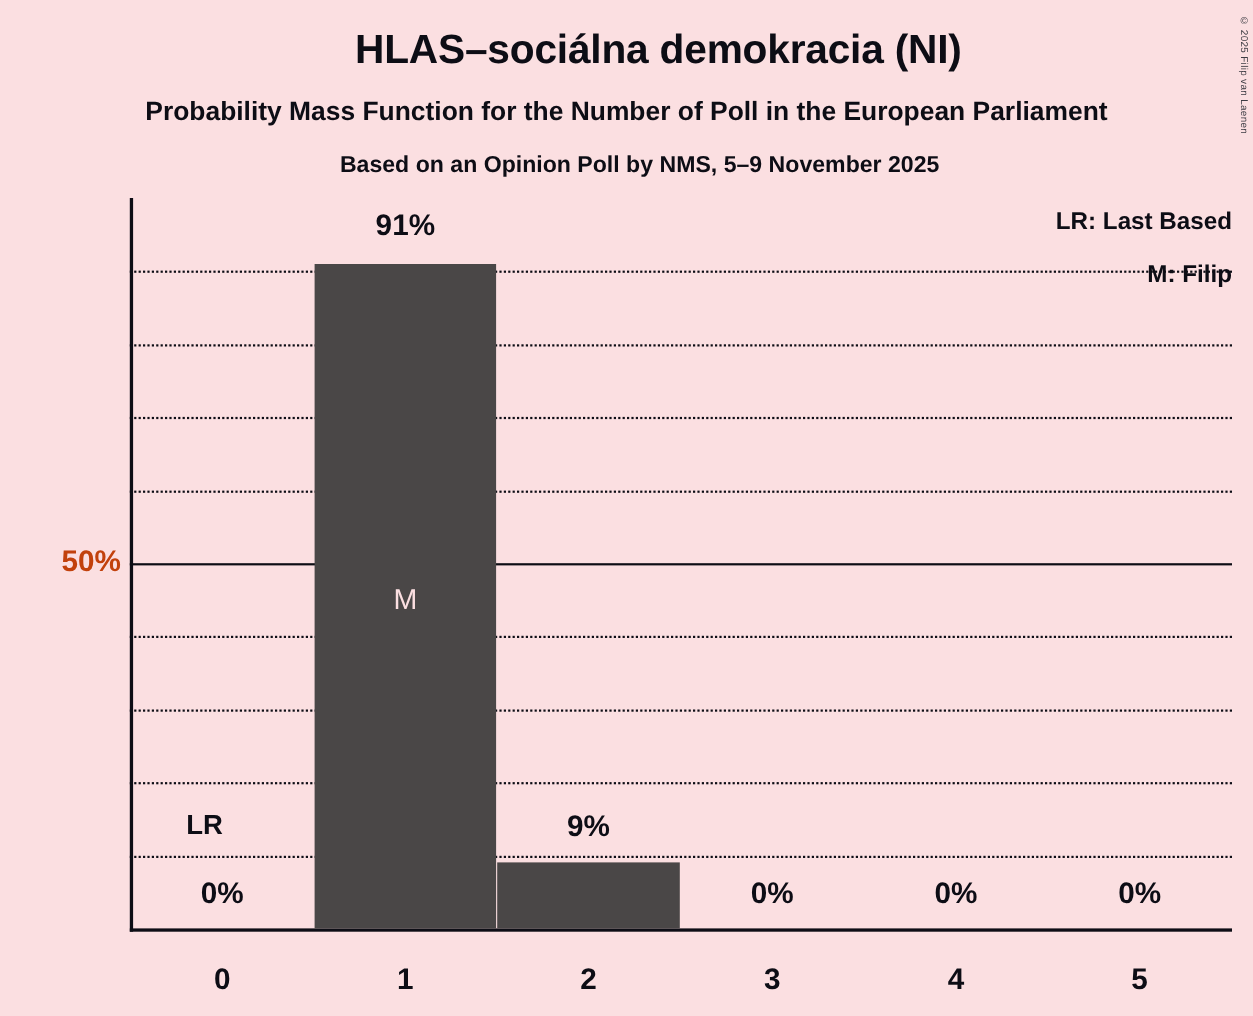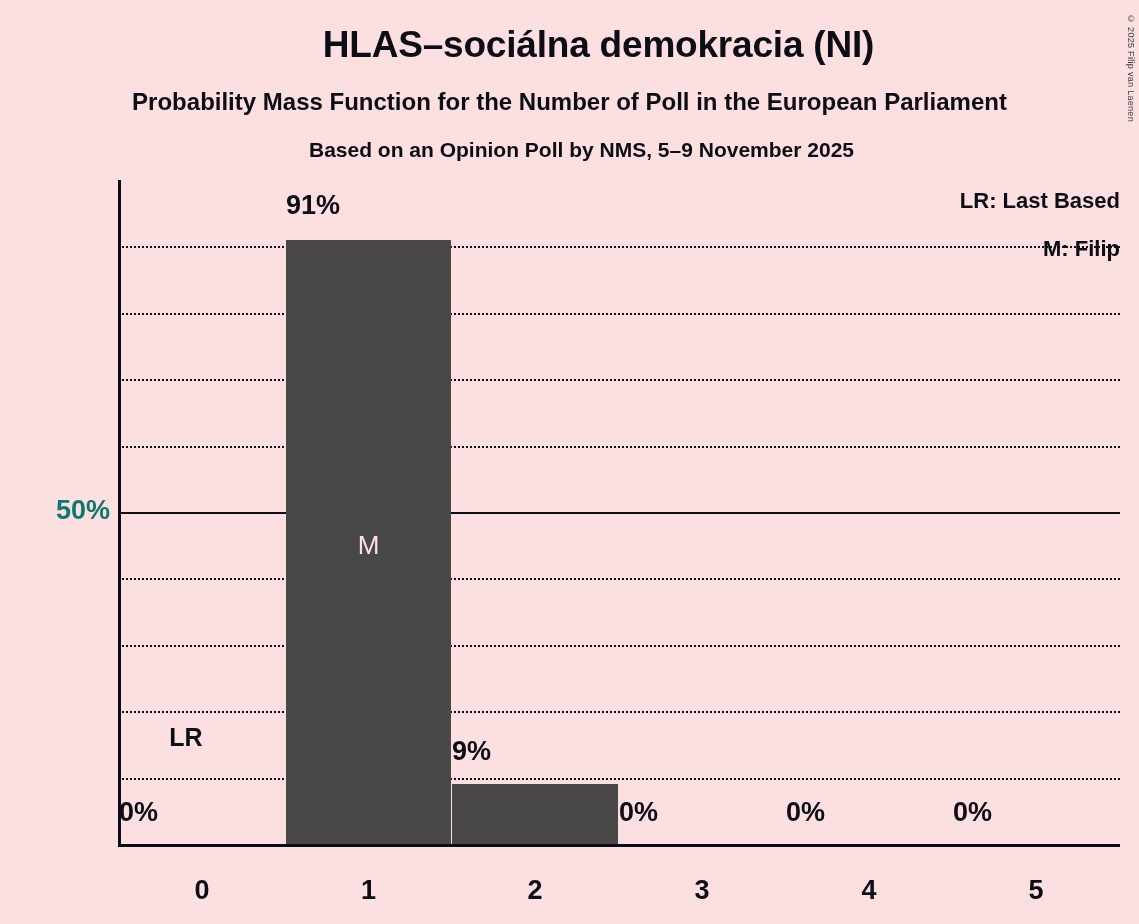--- a/index.html
+++ b/index.html
@@ -91,20 +91,21 @@
   .gridline.solid {
     border-top: 2px solid #0d0d15;
   }
   .bar {
     position: absolute;
     bottom: 3px;
     background: #4a4747;
   }
   .bar-label-pct {
     position: absolute;
+    text-align: center;
     font-size: 27px;
     font-weight: bold;
     color: #0d0d15;
   }
   .bar-marker {
     position: absolute;
     text-align: center;
     font-size: 26px;
     color: #fbdfe1;
   }
@@ -113,21 +114,21 @@
     text-align: center;
     font-size: 25px;
     font-weight: bold;
     color: #0d0d15;
   }
   .ylabel {
     position: absolute;
     font-size: 27px;
     font-weight: bold;
     text-align: right;
-    color: #0f766e;
+    color: #c2410c;
   }
   .xtick {
     position: absolute;
     text-align: center;
     font-size: 27px;
     font-weight: bold;
     color: #0d0d15;
   }
   .legend {
     position: absolute;
@@ -175,21 +176,21 @@
 
     <div class="bar-label-pct" style="left: 1px; width: 166px; top: 617px;">0%</div>
     <div class="bar-label-pct" style="left: 168px; width: 165px; top: 10px;">91%</div>
     <div class="bar-label-pct" style="left: 334px; width: 166px; top: 556px;">9%</div>
     <div class="bar-label-pct" style="left: 501px; width: 166px; top: 617px;">0%</div>
     <div class="bar-label-pct" style="left: 668px; width: 166px; top: 617px;">0%</div>
     <div class="bar-label-pct" style="left: 835px; width: 166px; top: 617px;">0%</div>
 
     <div class="bar-marker" style="left: 168px; width: 165px; top: 350px;">M</div>
 
-    <div class="lr-marker" style="left: 1px; width: 134px; top: 543px;">LR</div>
+    <div class="lr-marker" style="left: 1px; width: 134px; top: 556px;">LR</div>
 
     <div class="legend" style="top: 8px;">LR: Last Based</div>
     <div class="legend" style="top: 56px;">M: Filip</div>
   </div>
 
   <div class="xtick" style="left: 119px; width: 166px; top: 875px;">0</div>
   <div class="xtick" style="left: 286px; width: 165px; top: 875px;">1</div>
   <div class="xtick" style="left: 452px; width: 166px; top: 875px;">2</div>
   <div class="xtick" style="left: 619px; width: 166px; top: 875px;">3</div>
   <div class="xtick" style="left: 786px; width: 166px; top: 875px;">4</div>

